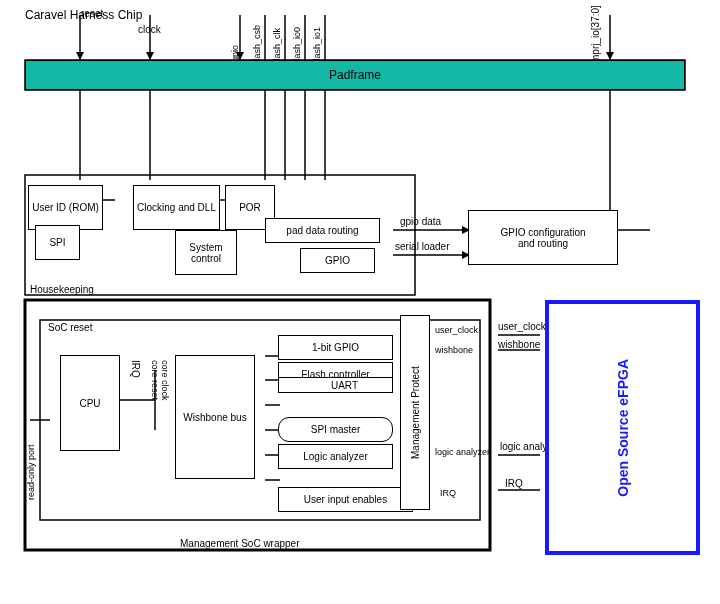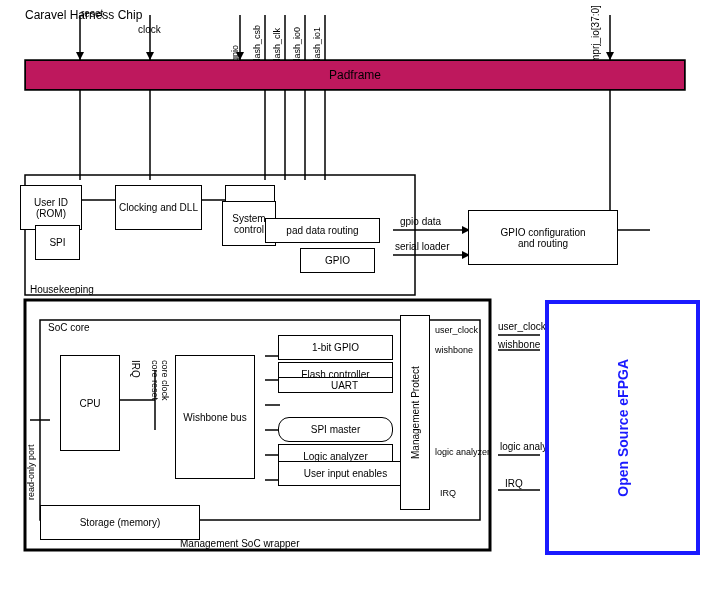--- a/index.html
+++ b/index.html
@@ -17,21 +17,21 @@
       width: 720px;
       height: 604px;
     }
     .label {
       position: absolute;
       white-space: nowrap;
     }
     .box {
       position: absolute;
       border: 1.5px solid #000;
-      background: #be185d;
+      background: #14b8a6;
       display: flex;
       align-items: center;
       justify-content: center;
       text-align: left;
     }
     .box-blue {
       position: absolute;
       border: 4px solid #1a1aff;
       background: #fff;
       display: flex;
@@ -144,59 +144,59 @@
 
   <div class="label" style="top:12px; left:230px; font-size:9px; writing-mode:vertical-rl; transform:rotate(180deg); height:50px;">gpio</div>
   <div class="label" style="top:8px; left:252px; font-size:9px; writing-mode:vertical-rl; transform:rotate(180deg); height:55px;">flash_csb</div>
   <div class="label" style="top:8px; left:272px; font-size:9px; writing-mode:vertical-rl; transform:rotate(180deg); height:55px;">flash_clk</div>
   <div class="label" style="top:8px; left:292px; font-size:9px; writing-mode:vertical-rl; transform:rotate(180deg); height:55px;">flash_io0</div>
   <div class="label" style="top:8px; left:312px; font-size:9px; writing-mode:vertical-rl; transform:rotate(180deg); height:55px;">flash_io1</div>
   <div class="label" style="top:8px; left:590px; font-size:10px; writing-mode:vertical-rl; transform:rotate(180deg); height:55px;">mprj_io[37:0]</div>
 
   <div class="box" style="left:25px; top:60px; width:660px; height:30px; font-size:12px;">Padframe</div>
 
-  <div class="small-box" style="left:20px; top:185px; width:62px; height:45px;justify-content:center;">
+  <div class="small-box" style="left:28px; top:185px; width:75px; height:45px;justify-content:center;">
     <span>User ID
 (ROM)</span>
   </div>
 
-  <div class="small-box" style="left:115px; top:185px; width:87px; height:45px;justify-content:center;">
+  <div class="small-box" style="left:133px; top:185px; width:87px; height:45px;justify-content:center;">
     <span>Clocking and DLL</span>
   </div>
 
   <div class="small-box" style="left:225px; top:185px; width:50px; height:45px;">
     <span>POR</span>
   </div>
 
   <div class="small-box" style="left:35px; top:225px; width:45px; height:35px;">
     <span>SPI</span>
   </div>
 
-  <div class="small-box" style="left:175px; top:201px; width:54px; height:45px;margin-left:47px;">
+  <div class="small-box" style="left:175px; top:230px; width:62px; height:45px;">
     <span>System
 control</span>
   </div>
 
   <div class="small-box" style="left:265px; top:218px; width:115px; height:25px;">
     <span>pad data routing</span>
   </div>
 
   <div class="small-box" style="left:300px; top:248px; width:75px; height:25px;">
     <span>GPIO</span>
   </div>
 
   <div class="label" style="top:284px; left:30px; font-size:10px;">Housekeeping</div>
 
   <div class="small-box" style="left:468px; top:210px; width:150px; height:55px; font-size:10px; text-align:center;">
     <span>GPIO configuration<br>and routing</span>
   </div>
 
   <div class="label" style="top:538px; left:180px; font-size:10px;">Management SoC wrapper</div>
 
-  <div class="label" style="top:322px; left:48px; font-size:10px;">SoC core</div>
+  <div class="label" style="top:322px; left:48px; font-size:10px;">SoC reset</div>
 
   <div class="small-box" style="left:60px; top:355px; width:60px; height:96px;">
     <span>CPU</span>
   </div>
 
   <div class="label" style="top:360px; left:130px; font-size:10px; writing-mode:vertical-lr;">IRQ</div>
 
   <div class="label" style="top:360px; left:150px; font-size:9px; writing-mode:vertical-lr; height:80px;">core reset<br>core clock</div>
 
   <div class="small-box" style="left:175px; top:355px; width:80px; height:124px;">
@@ -217,31 +217,28 @@
   </div>
 
   <div class="small-box" style="left:278px; top:417px; width:115px; height:25px;border-radius:11px;">
     <span>SPI master</span>
   </div>
 
   <div class="small-box" style="left:278px; top:444px; width:115px; height:25px;">
     <span>Logic analyzer</span>
   </div>
 
-  <div class="small-box" style="left:278px; top:461px; width:135px; height:25px;">
+  <div class="small-box" style="left:278px; top:487px; width:135px; height:25px;">
     <span>User input enables</span>
   </div>
 
   <div class="small-box" style="left:400px; top:315px; width:30px; height:195px; writing-mode:vertical-rl; transform:rotate(180deg); font-size:10px;">
     <span>Management Protect</span>
   </div>
 
-  <div class="small-box" style="left:40px; top:505px; width:160px; height:35px;">
-    <span>Storage (memory)</span>
-  </div>
 
   <div class="label" style="top:430px; left:26px; font-size:9px; writing-mode:vertical-rl; transform:rotate(180deg); height:70px;">read-only port</div>
 
   <div class="box-blue" style="left:545px; top:300px; width:155px; height:255px;">
     <span style="writing-mode:vertical-rl; transform:rotate(180deg); font-size:14px; font-weight:bold; color:#1a1aff;">Open Source eFPGA</span>
   </div>
 
   <div class="label" style="top:325px; left:435px; font-size:9px;">user_clock</div>
   <div class="label" style="top:345px; left:435px; font-size:9px;">wishbone</div>
   <div class="label" style="top:447px; left:435px; font-size:9px;">logic analyzer</div>

